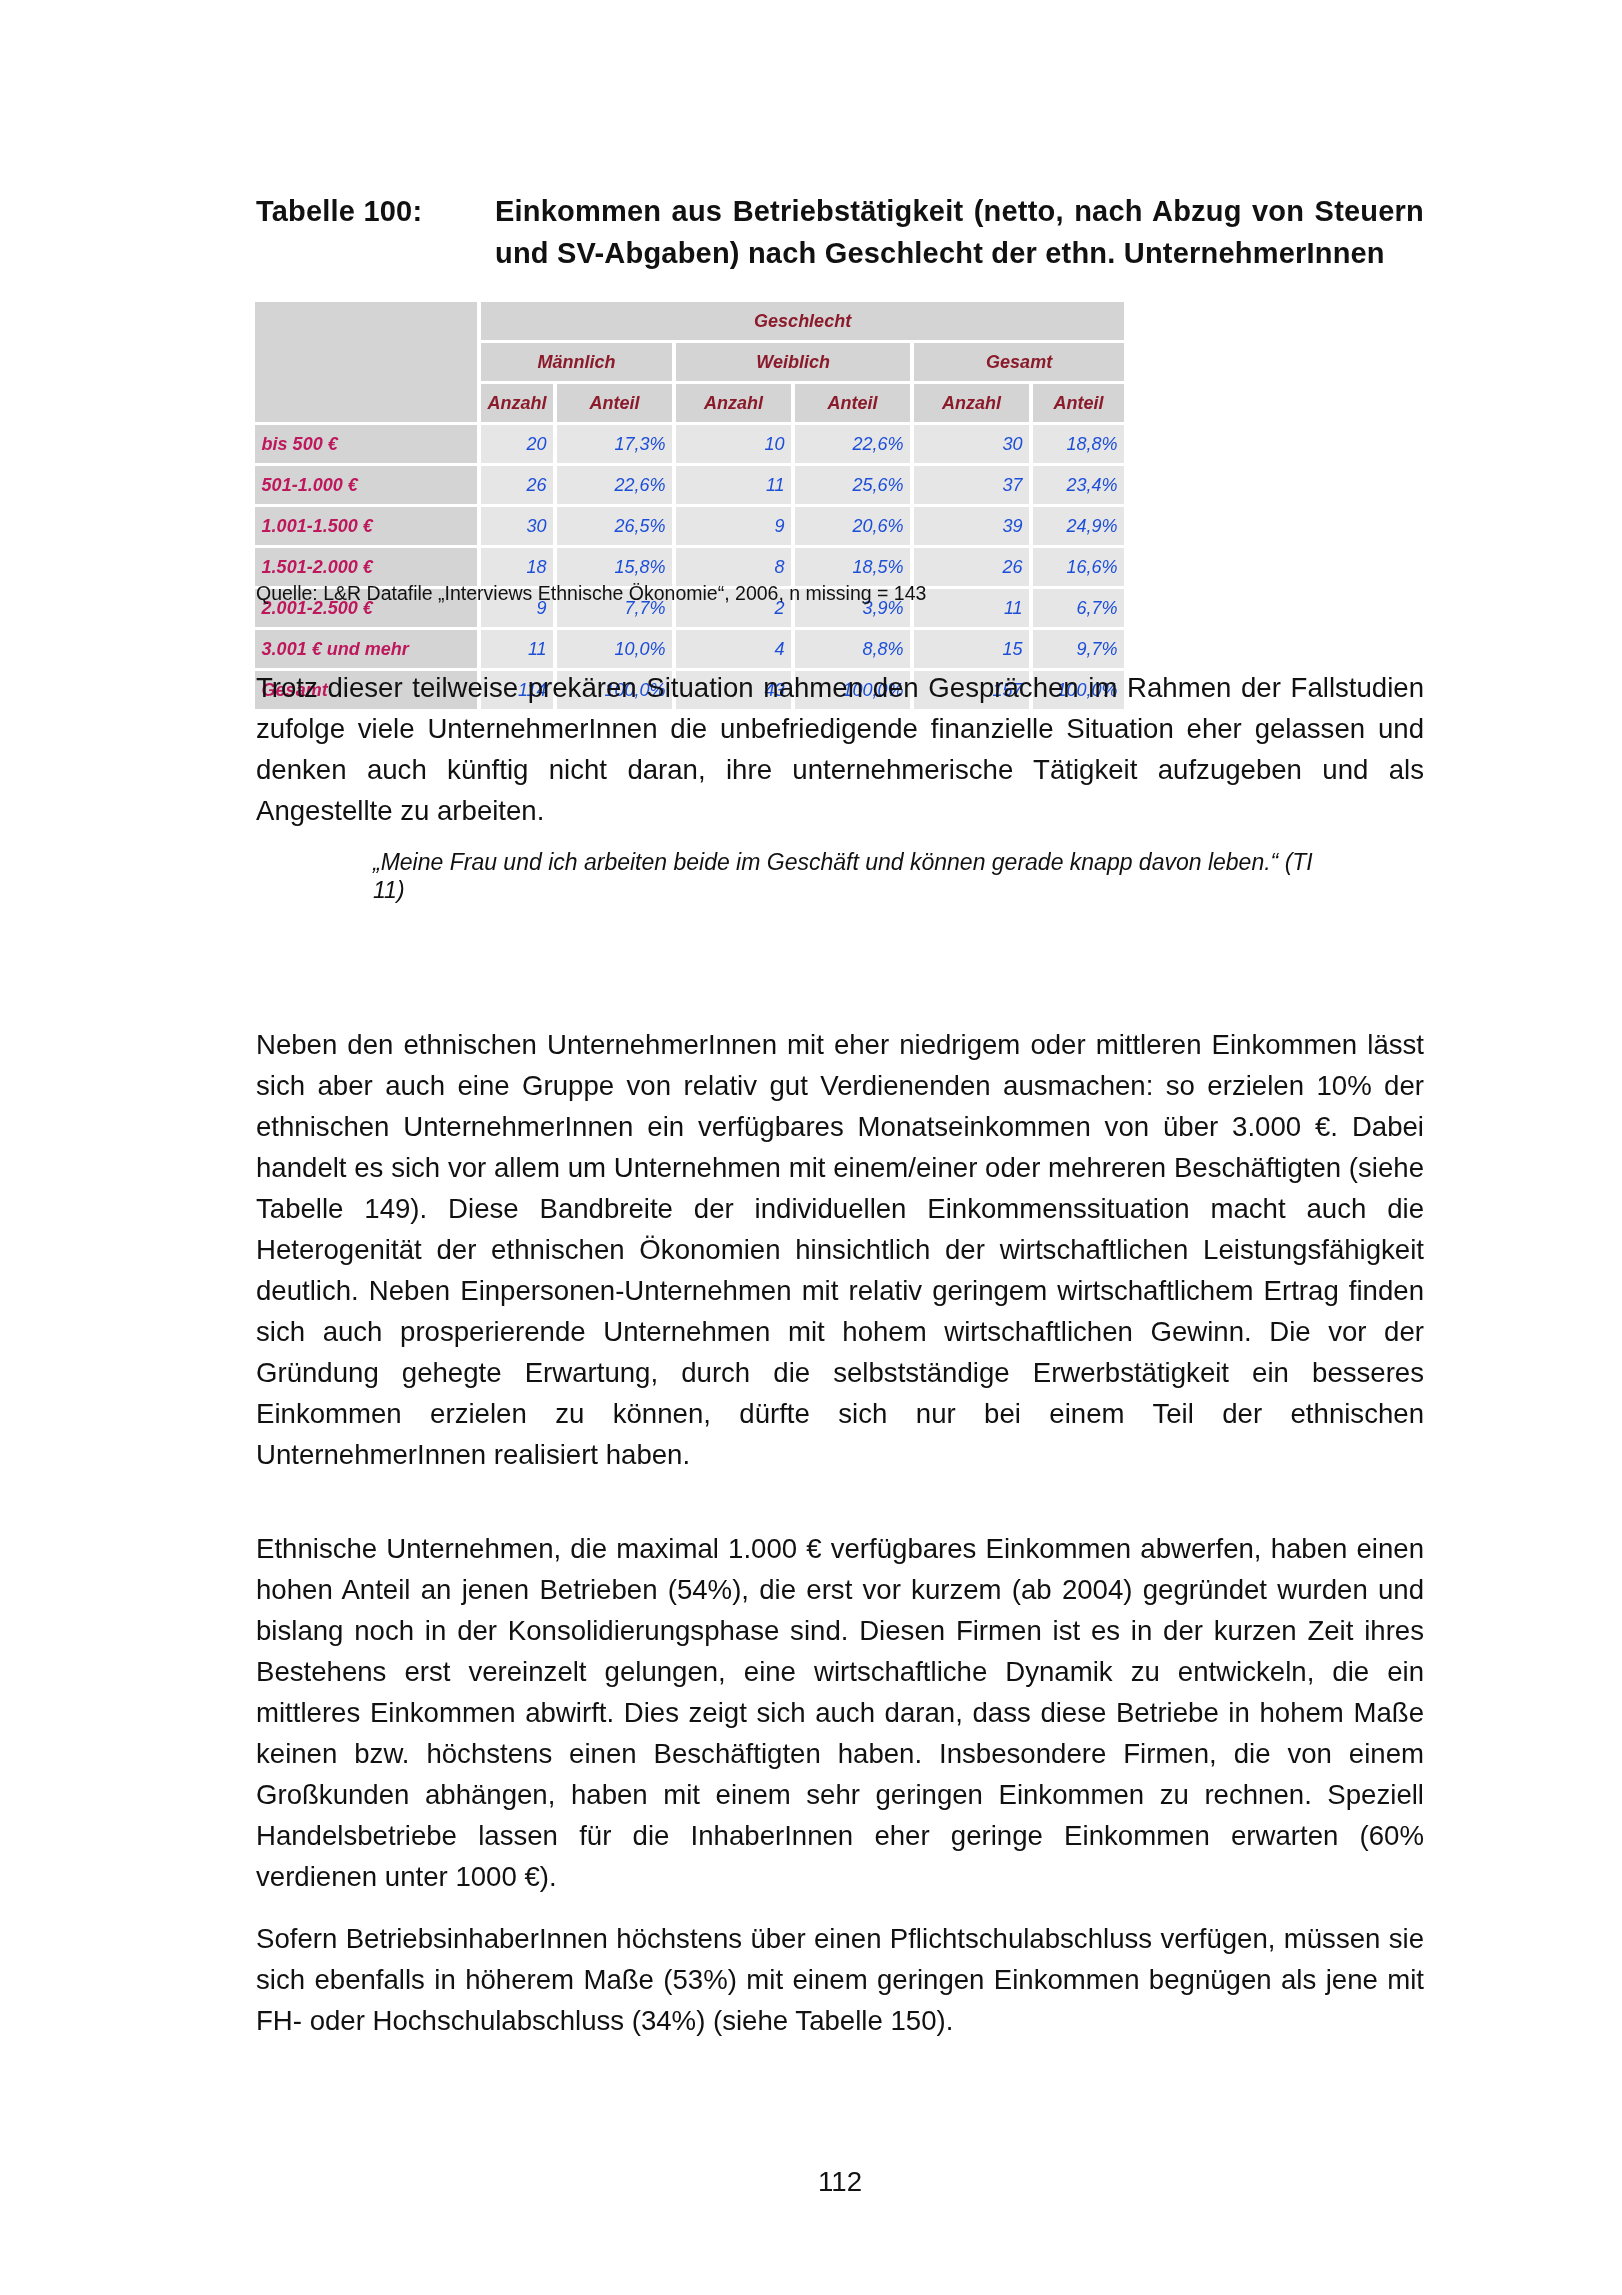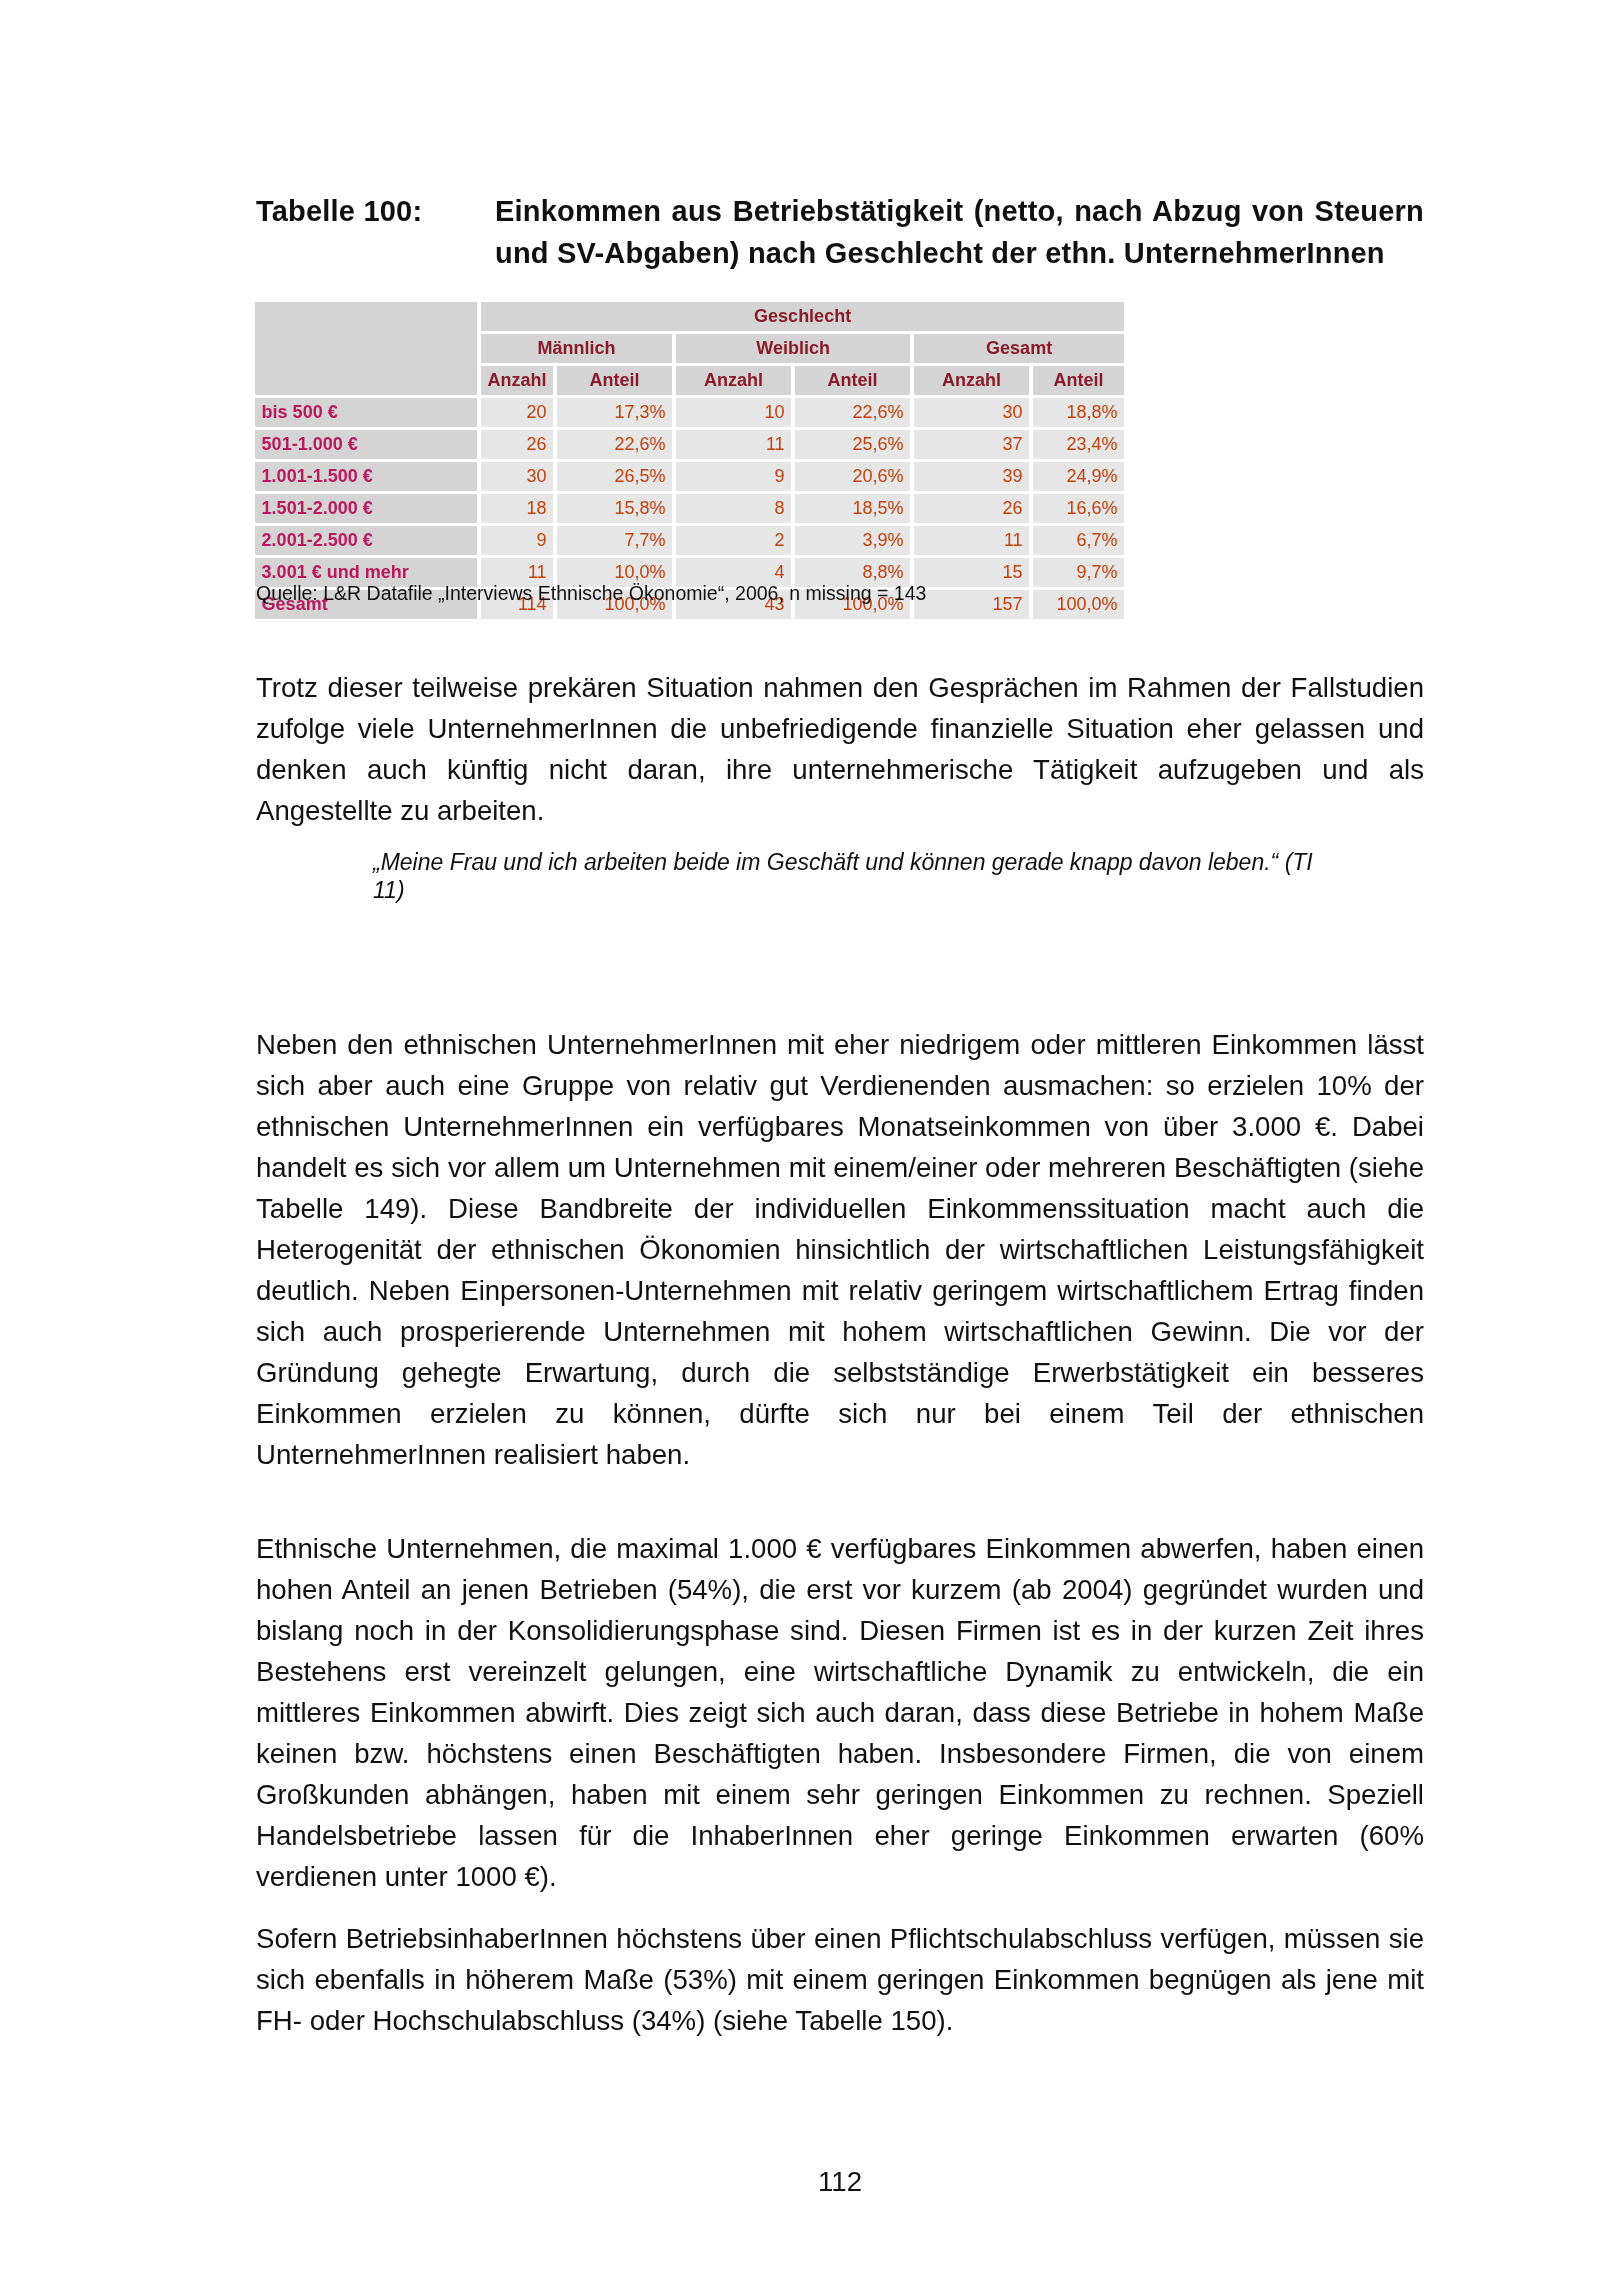--- a/index.html
+++ b/index.html
@@ -50,43 +50,44 @@
       top: 299px;
       left: 0;
       border-collapse: separate;
       border-spacing: 4.9px 3.2px;
       margin-left: -4.9px;
       font-family: "Liberation Sans", sans-serif;
       font-size: 18px;
     }
     .tbl td, .tbl th {
       padding: 0 6.5px;
-      height: 29px;
+      height: 38px;
       line-height: 23px;
       white-space: nowrap;
+      font-style: italic;
     }
     .tbl th {
       background: #d4d4d4;
       color: #8b1a2b;
       font-weight: bold;
       text-align: center;
     }
     .tbl .corner {
       background: #d4d4d4;
     }
     .tbl .rowlabel {
       background: #d4d4d4;
       color: #be185d;
       font-weight: bold;
       text-align: left;
       width: 209px;
     }
     .tbl td.num {
       background: #e6e6e6;
-      color: #c2410c;
+      color: #1d4ed8;
       text-align: right;
     }
     .col-anz { width: 49px; }
     .col-ant { width: 102px; }
     .col-anz2 { width: 102px; }
     .col-ant2 { width: 102px; }
     .col-anz3 { width: 102px; }
     .col-ant3 { width: 78px; }
 
     .source {

